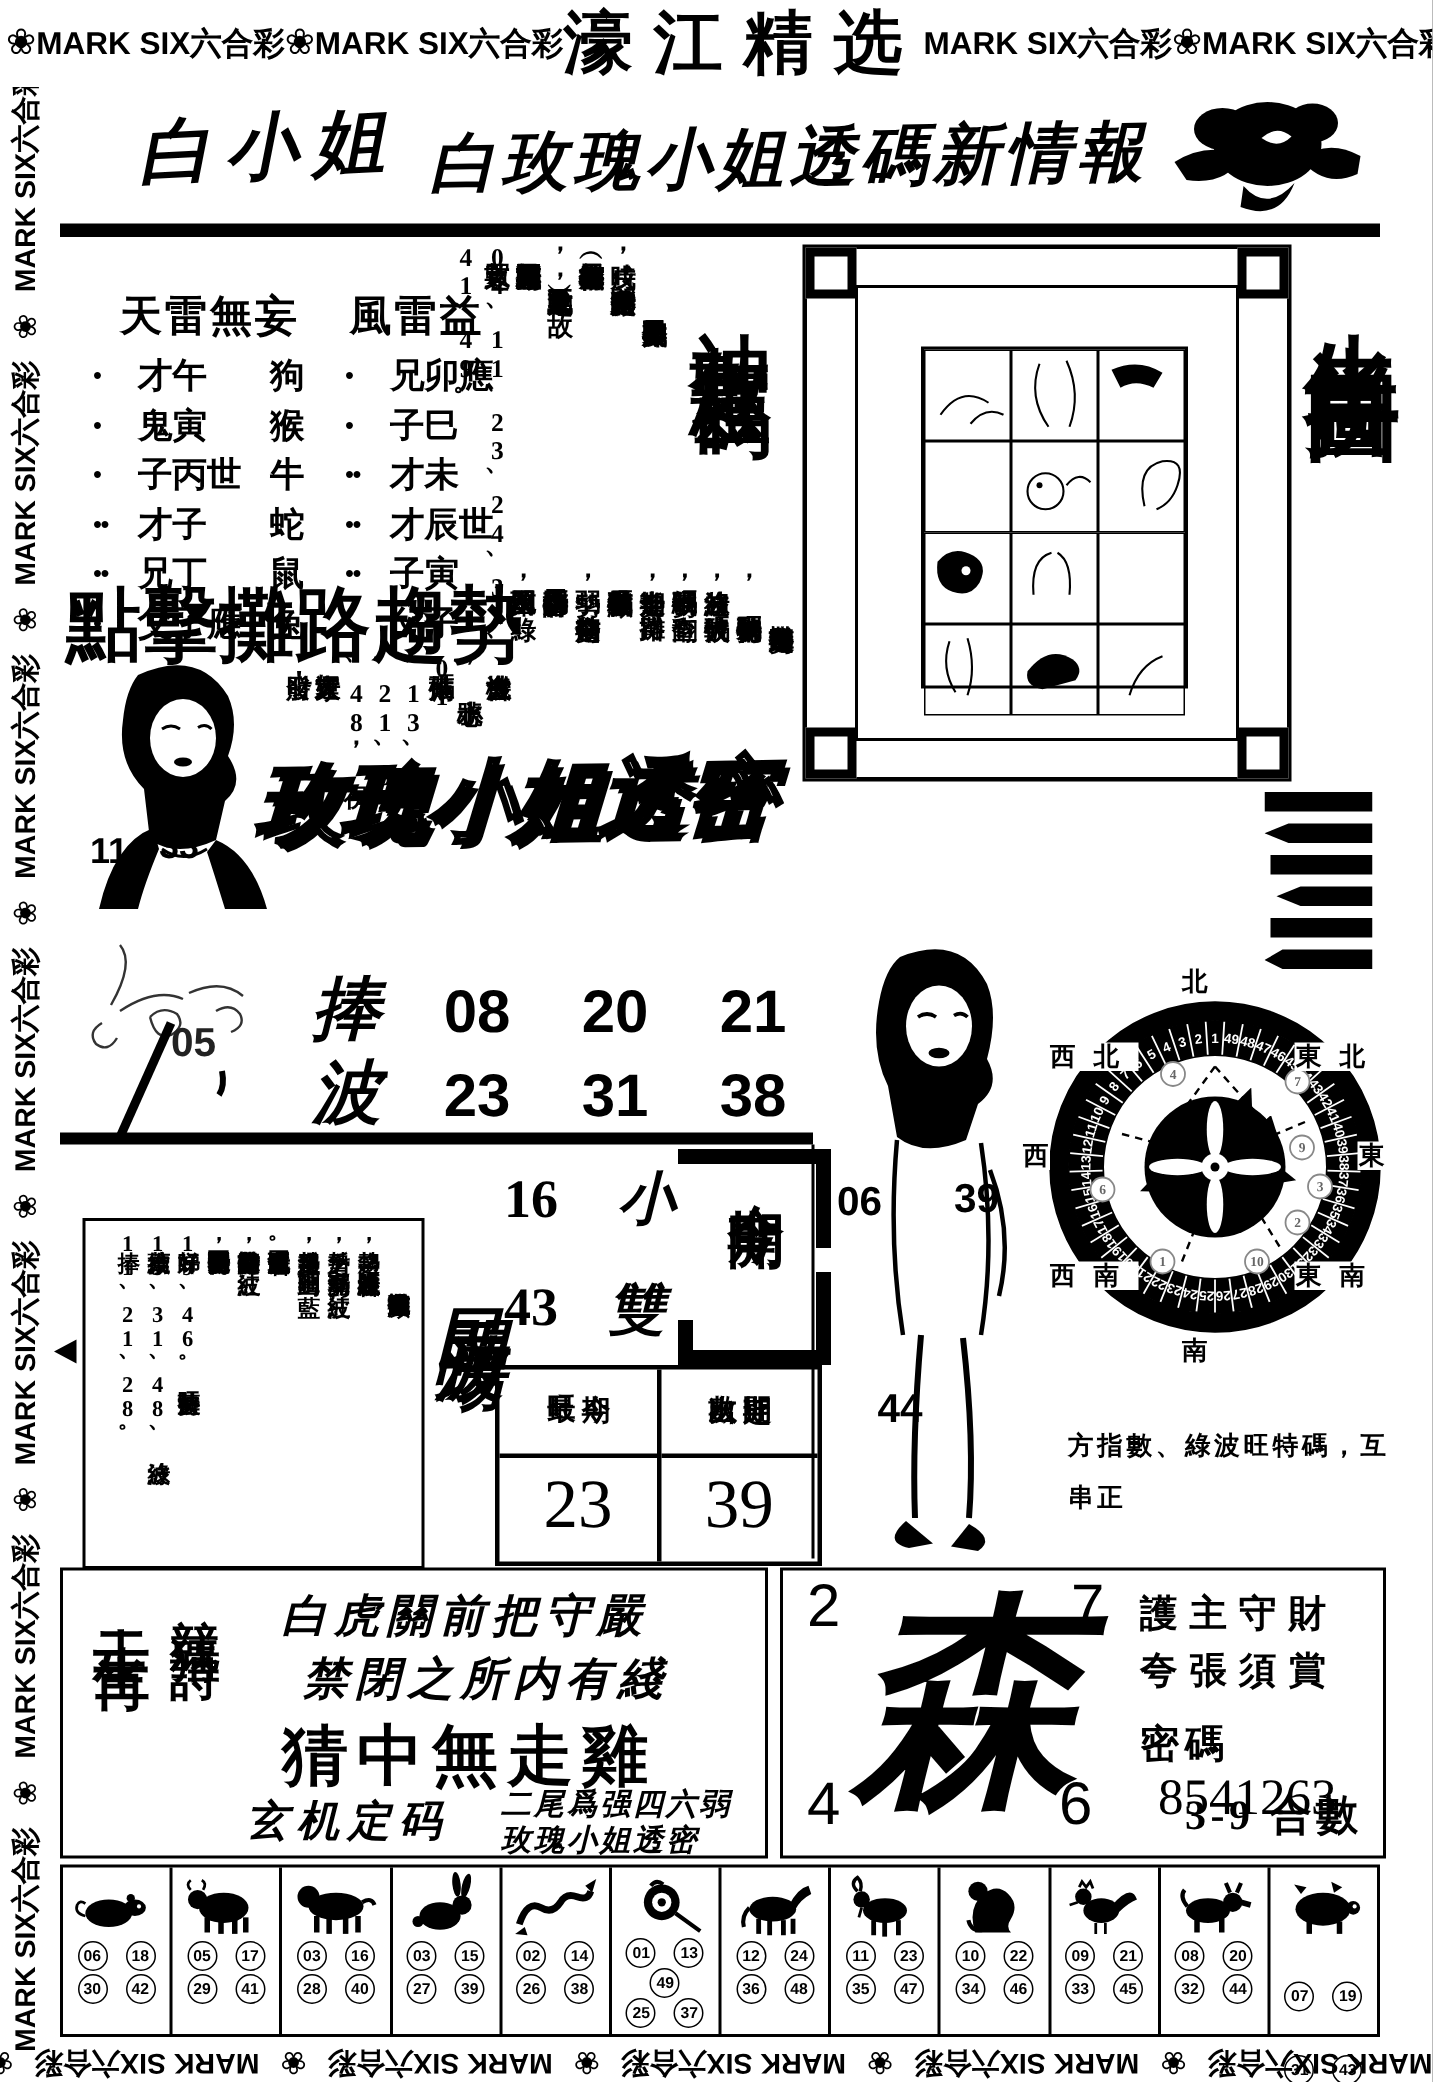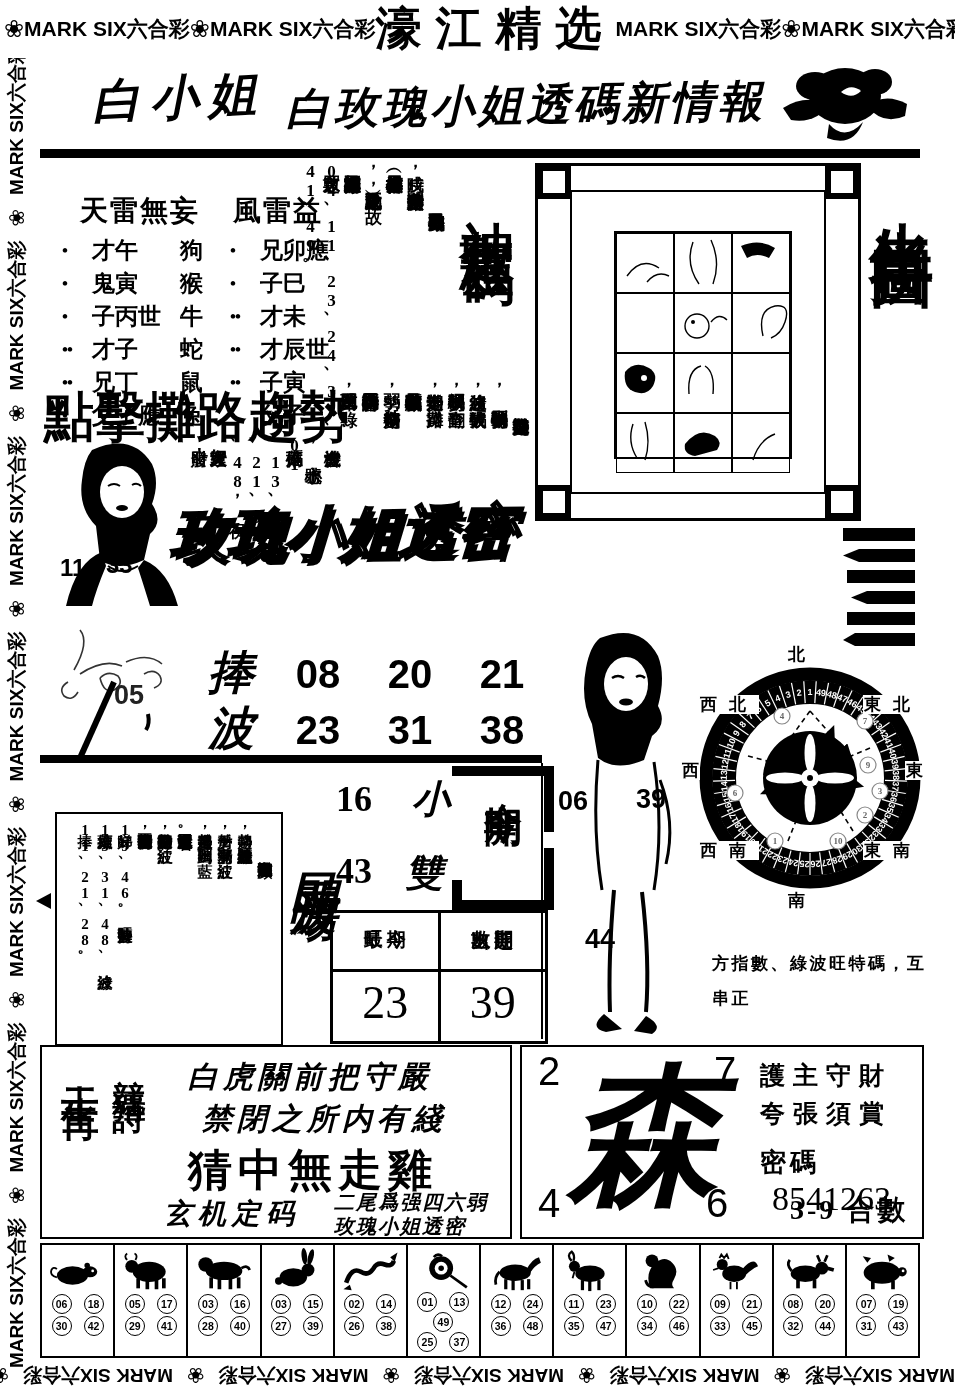--- a/index.html
+++ b/index.html
@@ -84,21 +84,21 @@
   .psm{font-size:20px;font-weight:600;font-style:italic;letter-spacing:2px;white-space:nowrap;}
   .mnum{font-family:"Liberation Sans",sans-serif;font-size:40px;}
   .mglyph{left:42px;top:-8px;width:160px;font-size:150px;font-weight:800;line-height:195px;text-align:center;font-style:italic;}
   .mline{font-size:25px;font-weight:800;letter-spacing:8px;white-space:nowrap;}
   .mcode-label{font-size:26px;font-weight:800;letter-spacing:4px;}
   .mcode{font-size:34px;margin-left:12px;}
   .mfoot{font-size:28px;font-weight:700;letter-spacing:3px;}
   
   .zstrip{left:40px;top:1243px;width:880px;height:115px;border:2px solid #000;display:flex;box-sizing:border-box;}
   .zcell{flex:1;border-right:2px solid #000;display:flex;flex-direction:column;align-items:center;padding-top:3px;box-sizing:border-box;}
-  .zcell:last-child{border-right:none;}
+  .zcell:last-child{border-right:none;gap:27px;}
   .zcell svg{width:60px;height:44px;flex:none;}
   .zrow{display:flex;gap:12px;justify-content:center;margin-top:2px;}
   .zrow.tight{margin-top:0;}
   .zn{width:20px;height:20px;border:1.6px solid #000;border-radius:50%;font:700 10.5px "Liberation Sans",sans-serif;
       display:flex;align-items:center;justify-content:center;box-sizing:border-box;}
   .num-overlay{position:absolute;font-family:"Liberation Sans",sans-serif;font-weight:700;}
 </style>
 </head>
 <body>
 

